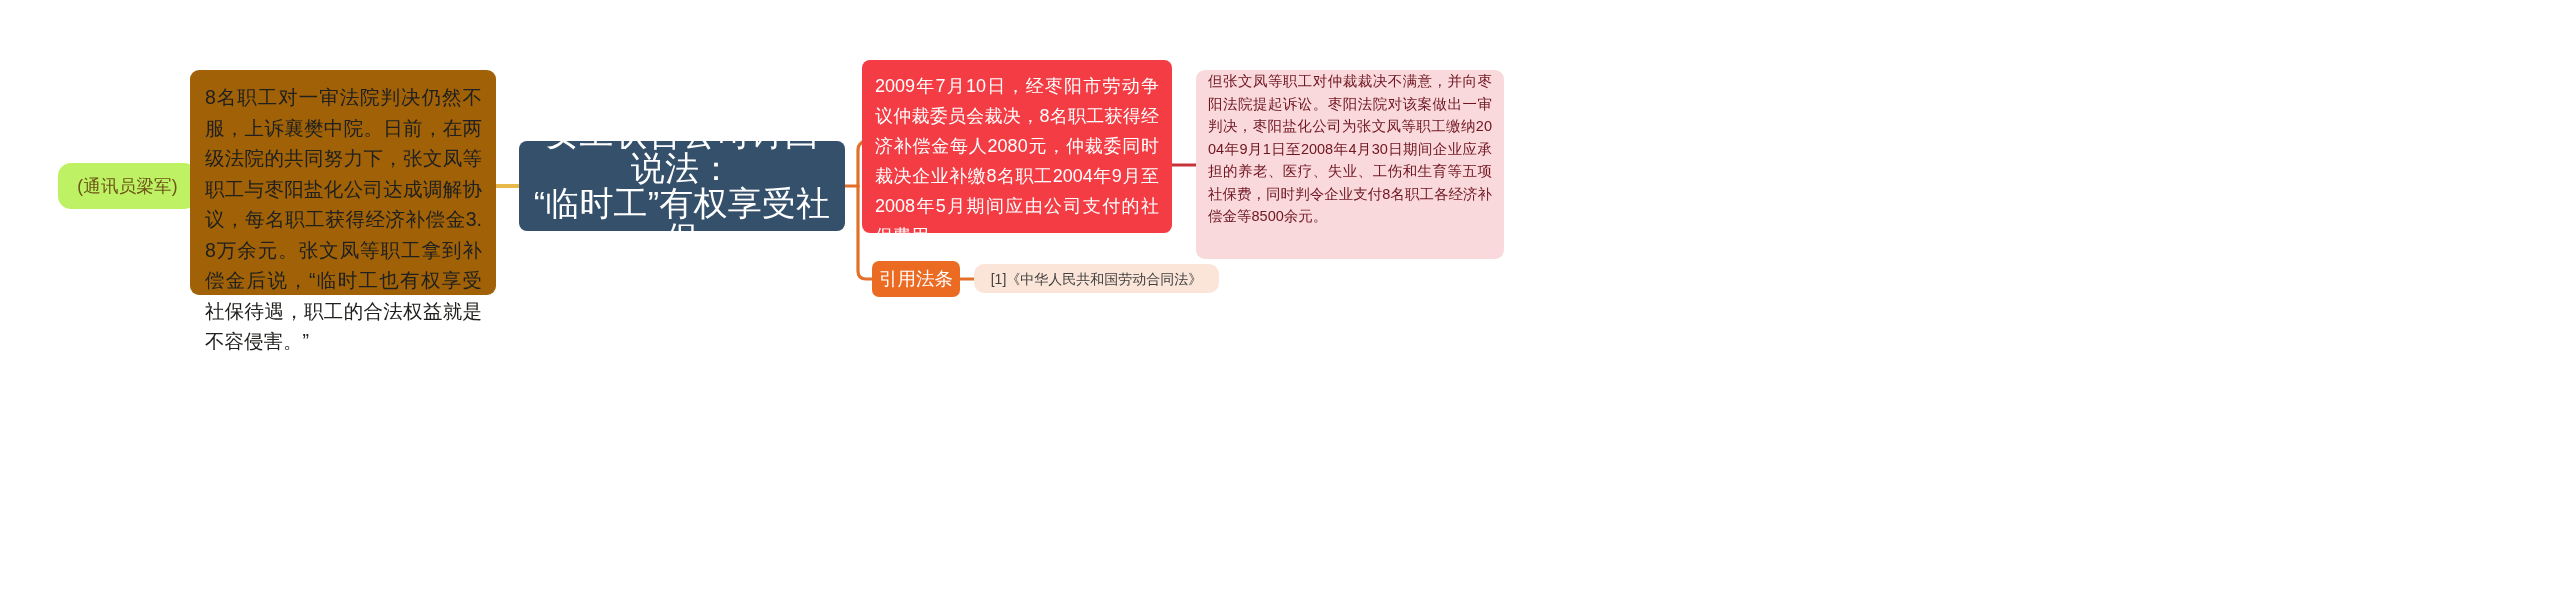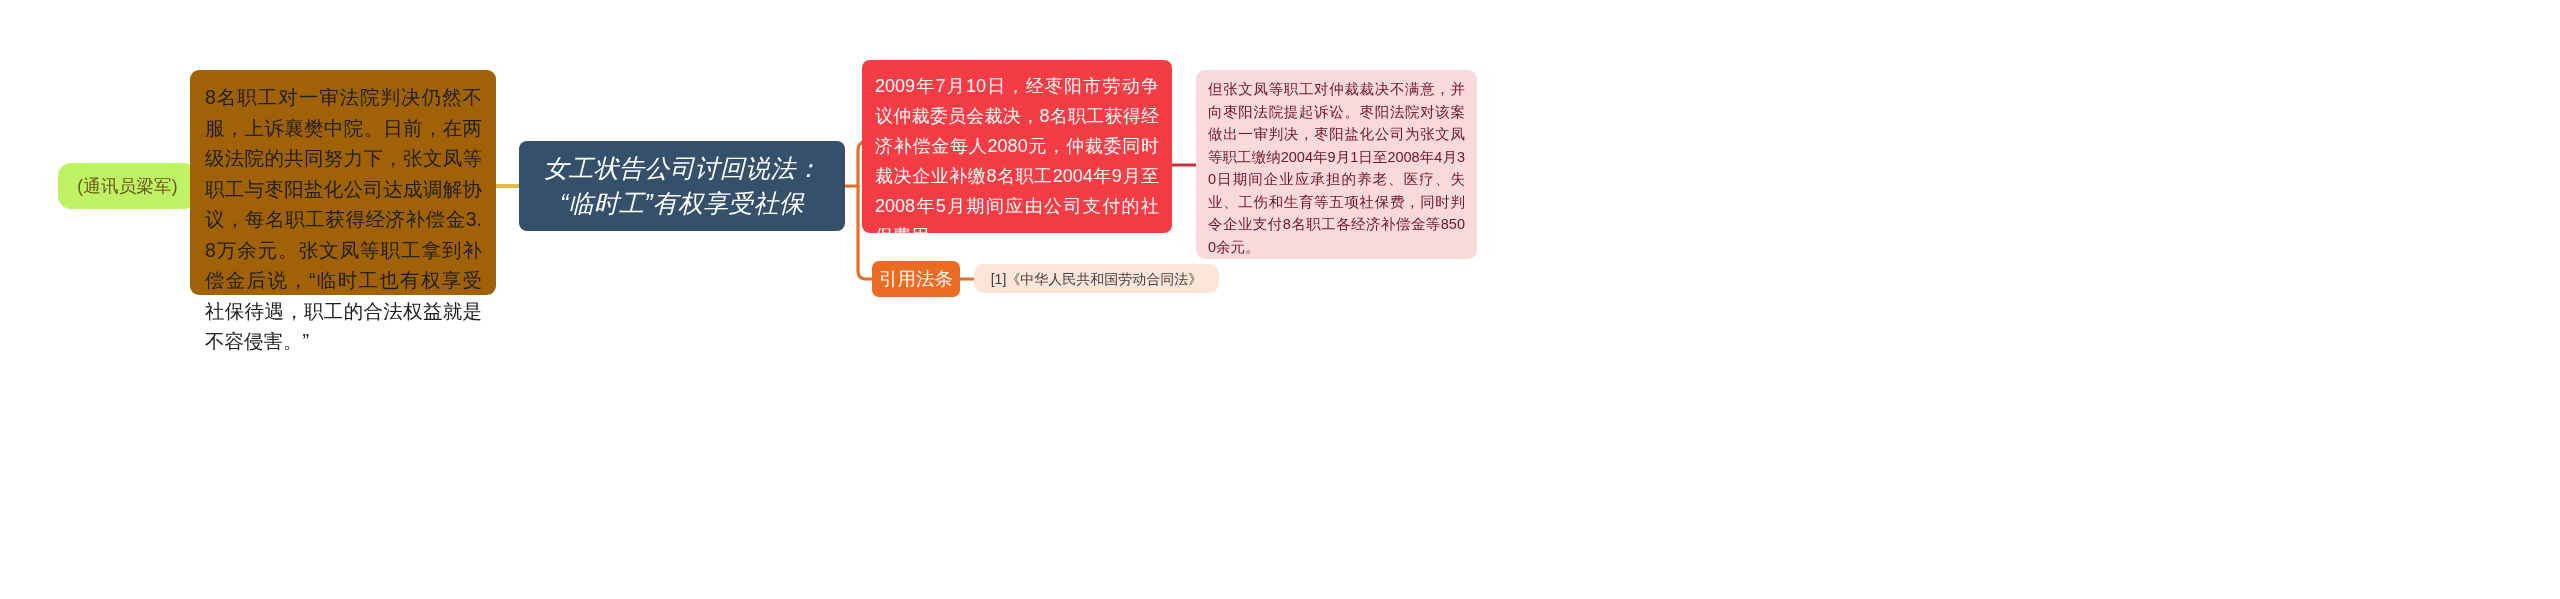--- a/index.html
+++ b/index.html
@@ -85,25 +85,24 @@
   .n-center {
     left: 519px; top: 141px;
     width: 326px; height: 90px;
     background: #34506B;
     border-radius: 8px;
     padding: 0 12px;
     justify-content: center;
   }
   .n-center .txt {
     color: #FFFFFF;
-    font-size: 25px;
+    font-size: 34px;
     line-height: 35px;
     text-align: center;
     letter-spacing: .2px;
-    font-style: italic;
   }
 
   
   .n-red {
     left: 862px; top: 60px;
     width: 310px; height: 173px;
     background: #F43C44;
     border-radius: 8px;
     padding: 11px 13px;
     align-items: flex-start;
@@ -112,24 +111,24 @@
     color: #FFFFFF;
     font-size: 18px;
     line-height: 30px;
     text-align: justify;
     text-align-last: left;
   }
 
   
   .n-pink {
     left: 1196px; top: 70px;
-    width: 281px; height: 189px;
+    width: 308px; height: 189px;
     background: #FAD9DC;
     border-radius: 9px;
-    padding: 8px 12px;
+    padding: 0 12px;
     align-items: flex-start;
   }
   .n-pink .txt {
     color: #6E1520;
     font-size: 14.5px;
     line-height: 22.5px;
     text-align: justify;
     text-align-last: left;
   }
 

